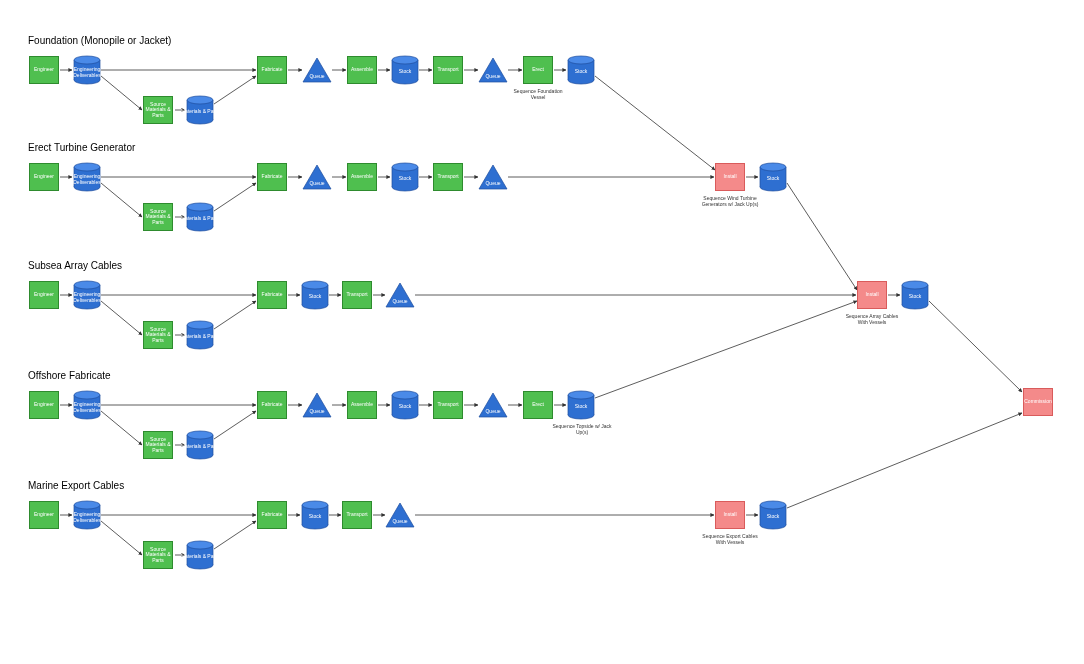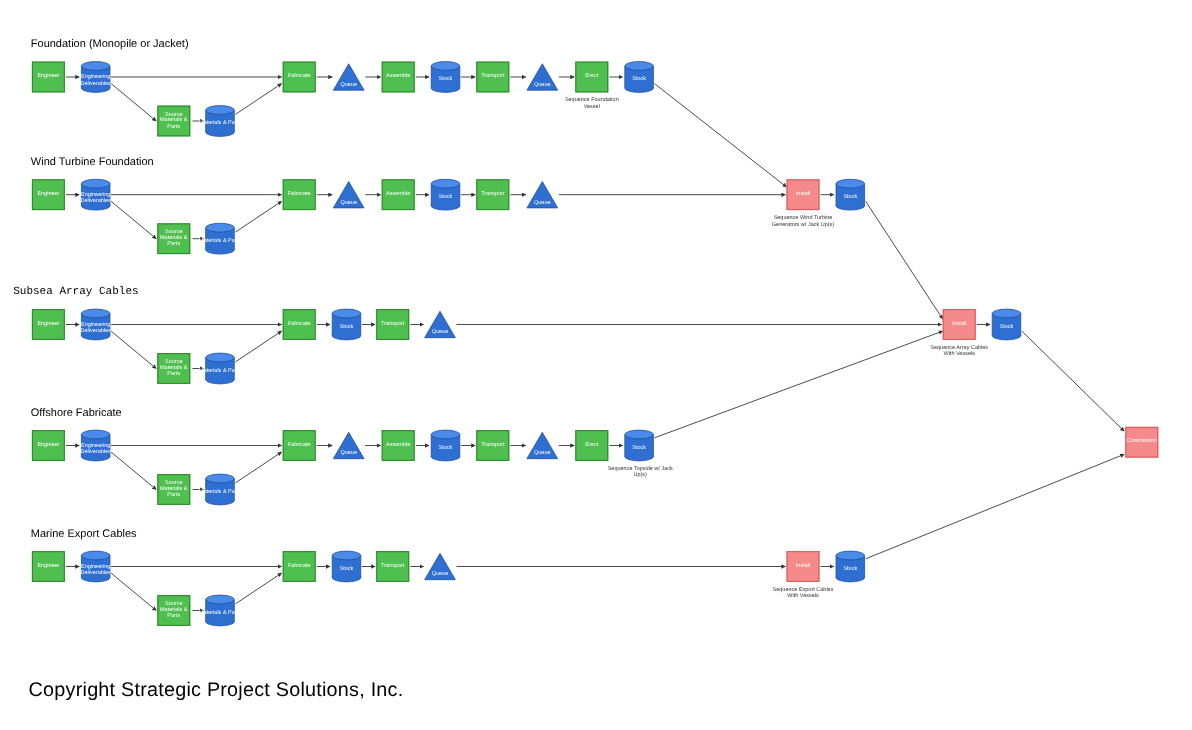--- a/index.html
+++ b/index.html
@@ -248,22 +248,22 @@
       <use href="#cyl" x="302" y="501"></use>
         <text x="315" y="518">Stock</text>
       <use href="#tri" x="386" y="503"></use>
         <text x="400" y="523">Queue</text>
       <use href="#cyl" x="760" y="501"></use>
         <text x="773" y="518">Stock</text>
     </g>
   </svg>
 
   <div class="lane-title" style="left:28px; top:35px;">Foundation (Monopile or Jacket)</div>
-  <div class="lane-title" style="left:28px; top:142px;">Wind Turbine Foundation</div>
-  <div class="lane-title" style="left:12px; top:260px;font-family:Liberation Mono, monospace;">Subsea Array Cables</div>
+  <div class="lane-title" style="left:28px; top:142px;">Erect Turbine Generator</div>
+  <div class="lane-title" style="left:28px; top:260px;">Subsea Array Cables</div>
   <div class="lane-title" style="left:28px; top:370px;">Offshore Fabricate</div>
   <div class="lane-title" style="left:28px; top:480px;text-align:center;">Marine Export Cables</div>
 
   <div class="node box-green" style="left:29px; top:56px;">Engineer</div>
   <div class="node box-green" style="left:143px; top:96px;">Source Materials &amp; Parts</div>
   <div class="node box-green" style="left:257px; top:56px;">Fabricate</div>
   <div class="node box-green" style="left:347px; top:56px;">Assemble</div>
   <div class="node box-green" style="left:433px; top:56px;">Transport</div>
   <div class="node box-green" style="left:523px; top:56px;">Erect</div>
   <div class="note" style="left:508px; top:88px;">Sequence Foundation Vessel</div>
@@ -293,14 +293,13 @@
 
   <div class="node box-green" style="left:29px; top:501px;">Engineer</div>
   <div class="node box-green" style="left:143px; top:541px;">Source Materials &amp; Parts</div>
   <div class="node box-green" style="left:257px; top:501px;">Fabricate</div>
   <div class="node box-green" style="left:342px; top:501px;">Transport</div>
   <div class="node box-red" style="left:715px; top:501px;">Install</div>
   <div class="note" style="left:700px; top:533px;">Sequence Export Cables With Vessels</div>
 
   <div class="node box-red" style="left:1023px; top:388px;">Commission</div>
 
-  <div class="copyright">Copyright Strategic Project Solutions, Inc.</div>
 </div>
 
 </body></html>

